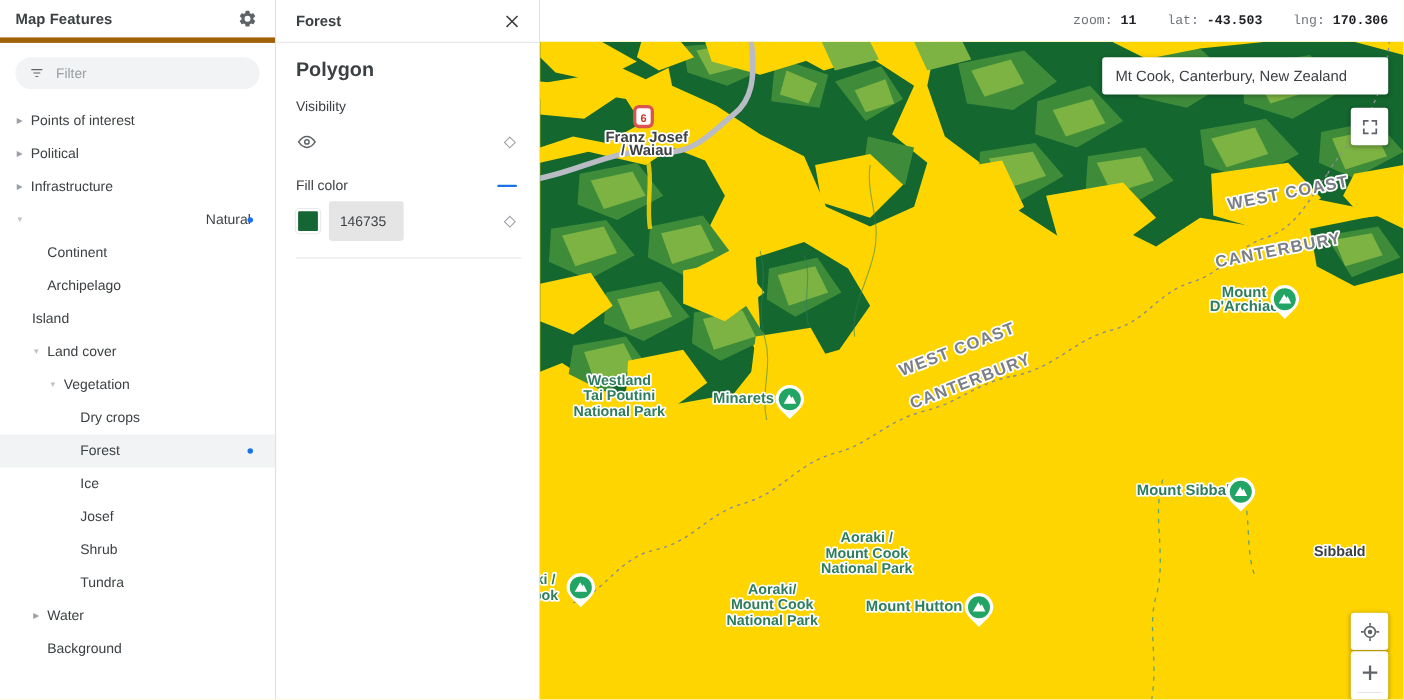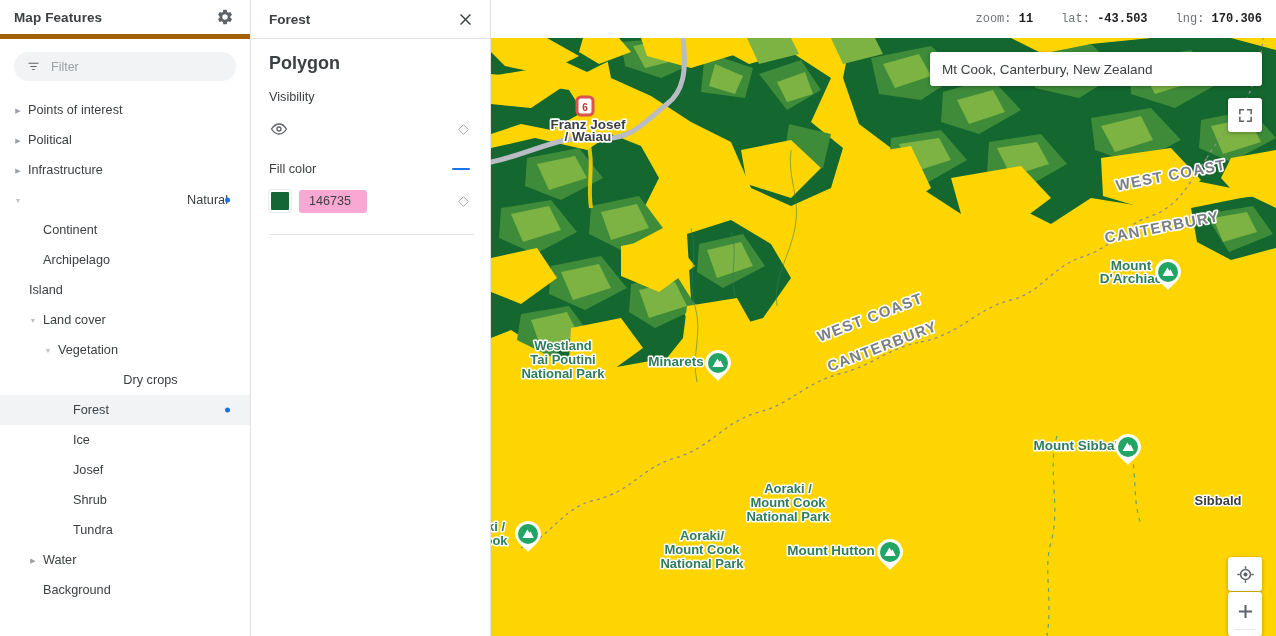--- a/index.html
+++ b/index.html
@@ -94,22 +94,22 @@
   }
   .eye-icon { color: #5f6368; display: flex; align-items: center; }
   .diamond { color: #9aa0a6; display: flex; align-items: center; cursor: pointer; margin-right: 4px; }
   .color-row { display: flex; align-items: center; gap: 8px; }
   .swatch {
     width: 22px; height: 22px; border-radius: 3px;
     border: 2px solid #fff; outline: 1px solid #e8eaed;
     cursor: pointer;
   }
   .hex-field {
-    background: #f9a8d4; border-radius: 3px;
-    height: 23px; min-width: 68px; padding: 0 10px;
+    background: #e5e5e5; border-radius: 3px;
+    height: 36px; min-width: 68px; padding: 0 10px;
     display: flex; align-items: center;
     font-size: 12.6px; color: #3c4043; cursor: text;
   }
   .detail-divider { height: 1px; background: #e3e5e8; margin-top: 2px; }
 
   
   .map-area {
     flex: 1; position: relative; background: #fff;
     height: 636px;
   }
@@ -124,21 +124,21 @@
   .coord .v { font-weight: bold; color: #202124; }
 
   .map {
     position: absolute; left: 0; top: 38px; right: 0; bottom: 0;
     background: #ffd500; overflow: hidden;
   }
   .map svg { display: block; width: 100%; height: 100%; }
 
   .searchbox {
     position: absolute; right: 14px; top: 14px;
-    width: 332px; height: 34px; background: #fff; border-radius: 3px;
+    width: 260px; height: 34px; background: #fff; border-radius: 3px;
     box-shadow: 0 1px 4px rgba(0,0,0,.3);
     display: flex; align-items: center; padding: 0 12px;
     font-size: 13.5px; color: #3c4043; z-index: 6;
   }
   .map-btn {
     position: absolute; background: #fff; border-radius: 3px;
     box-shadow: 0 1px 4px rgba(0,0,0,.3);
     display: flex; align-items: center; justify-content: center;
     cursor: pointer; color: #5f6368; z-index: 6;
   }
@@ -212,21 +212,21 @@
           <span class="node-label">Island</span>
         </div>
         <div class="node" style="padding-left: 27px;">
           <span class="caret open">▼</span>
           <span class="node-label">Land cover</span>
         </div>
         <div class="node" style="padding-left: 42px;">
           <span class="caret open">▼</span>
           <span class="node-label">Vegetation</span>
         </div>
-        <div class="node" style="padding-left: 57px; justify-content: center;">
+        <div class="node" style="padding-left: 57px;">
           <span class="caret empty"></span>
           <span class="node-label">Dry crops</span>
         </div>
         <div class="node selected" style="padding-left: 57px;">
           <span class="caret empty"></span>
           <span class="node-label">Forest</span>
           <span class="dot"></span>
         </div>
         <div class="node" style="padding-left: 57px;">
           <span class="caret empty"></span>

